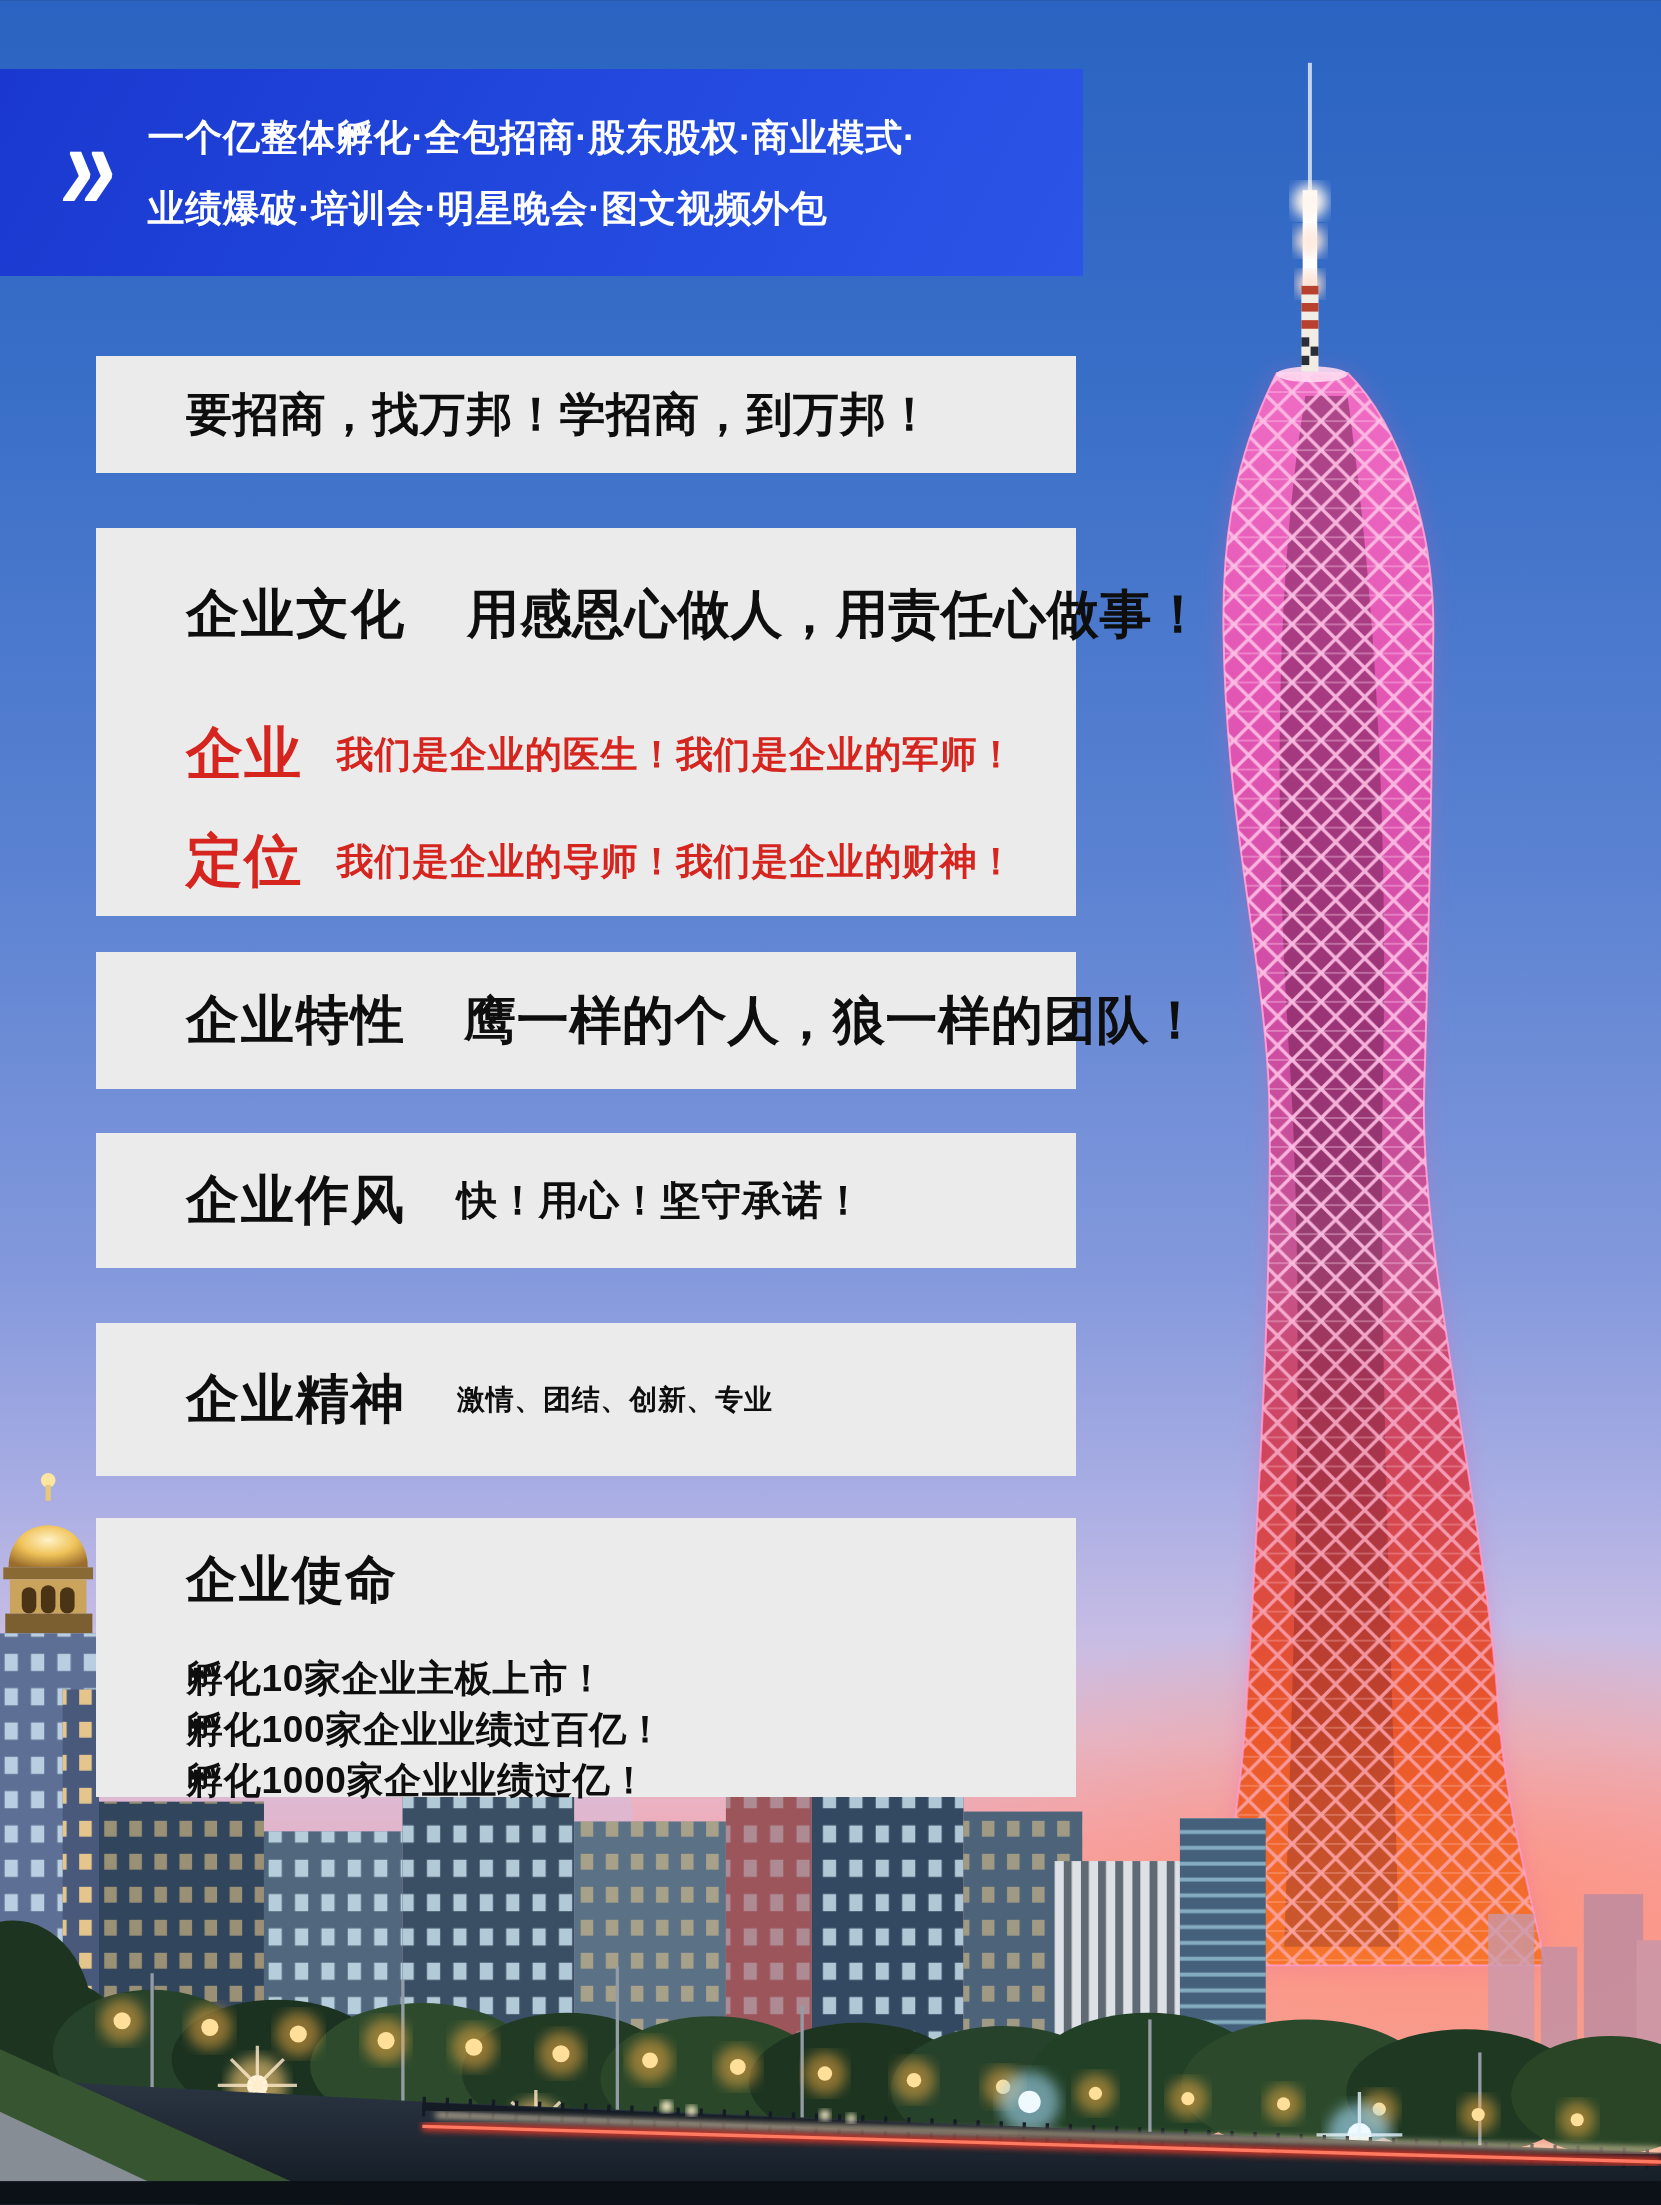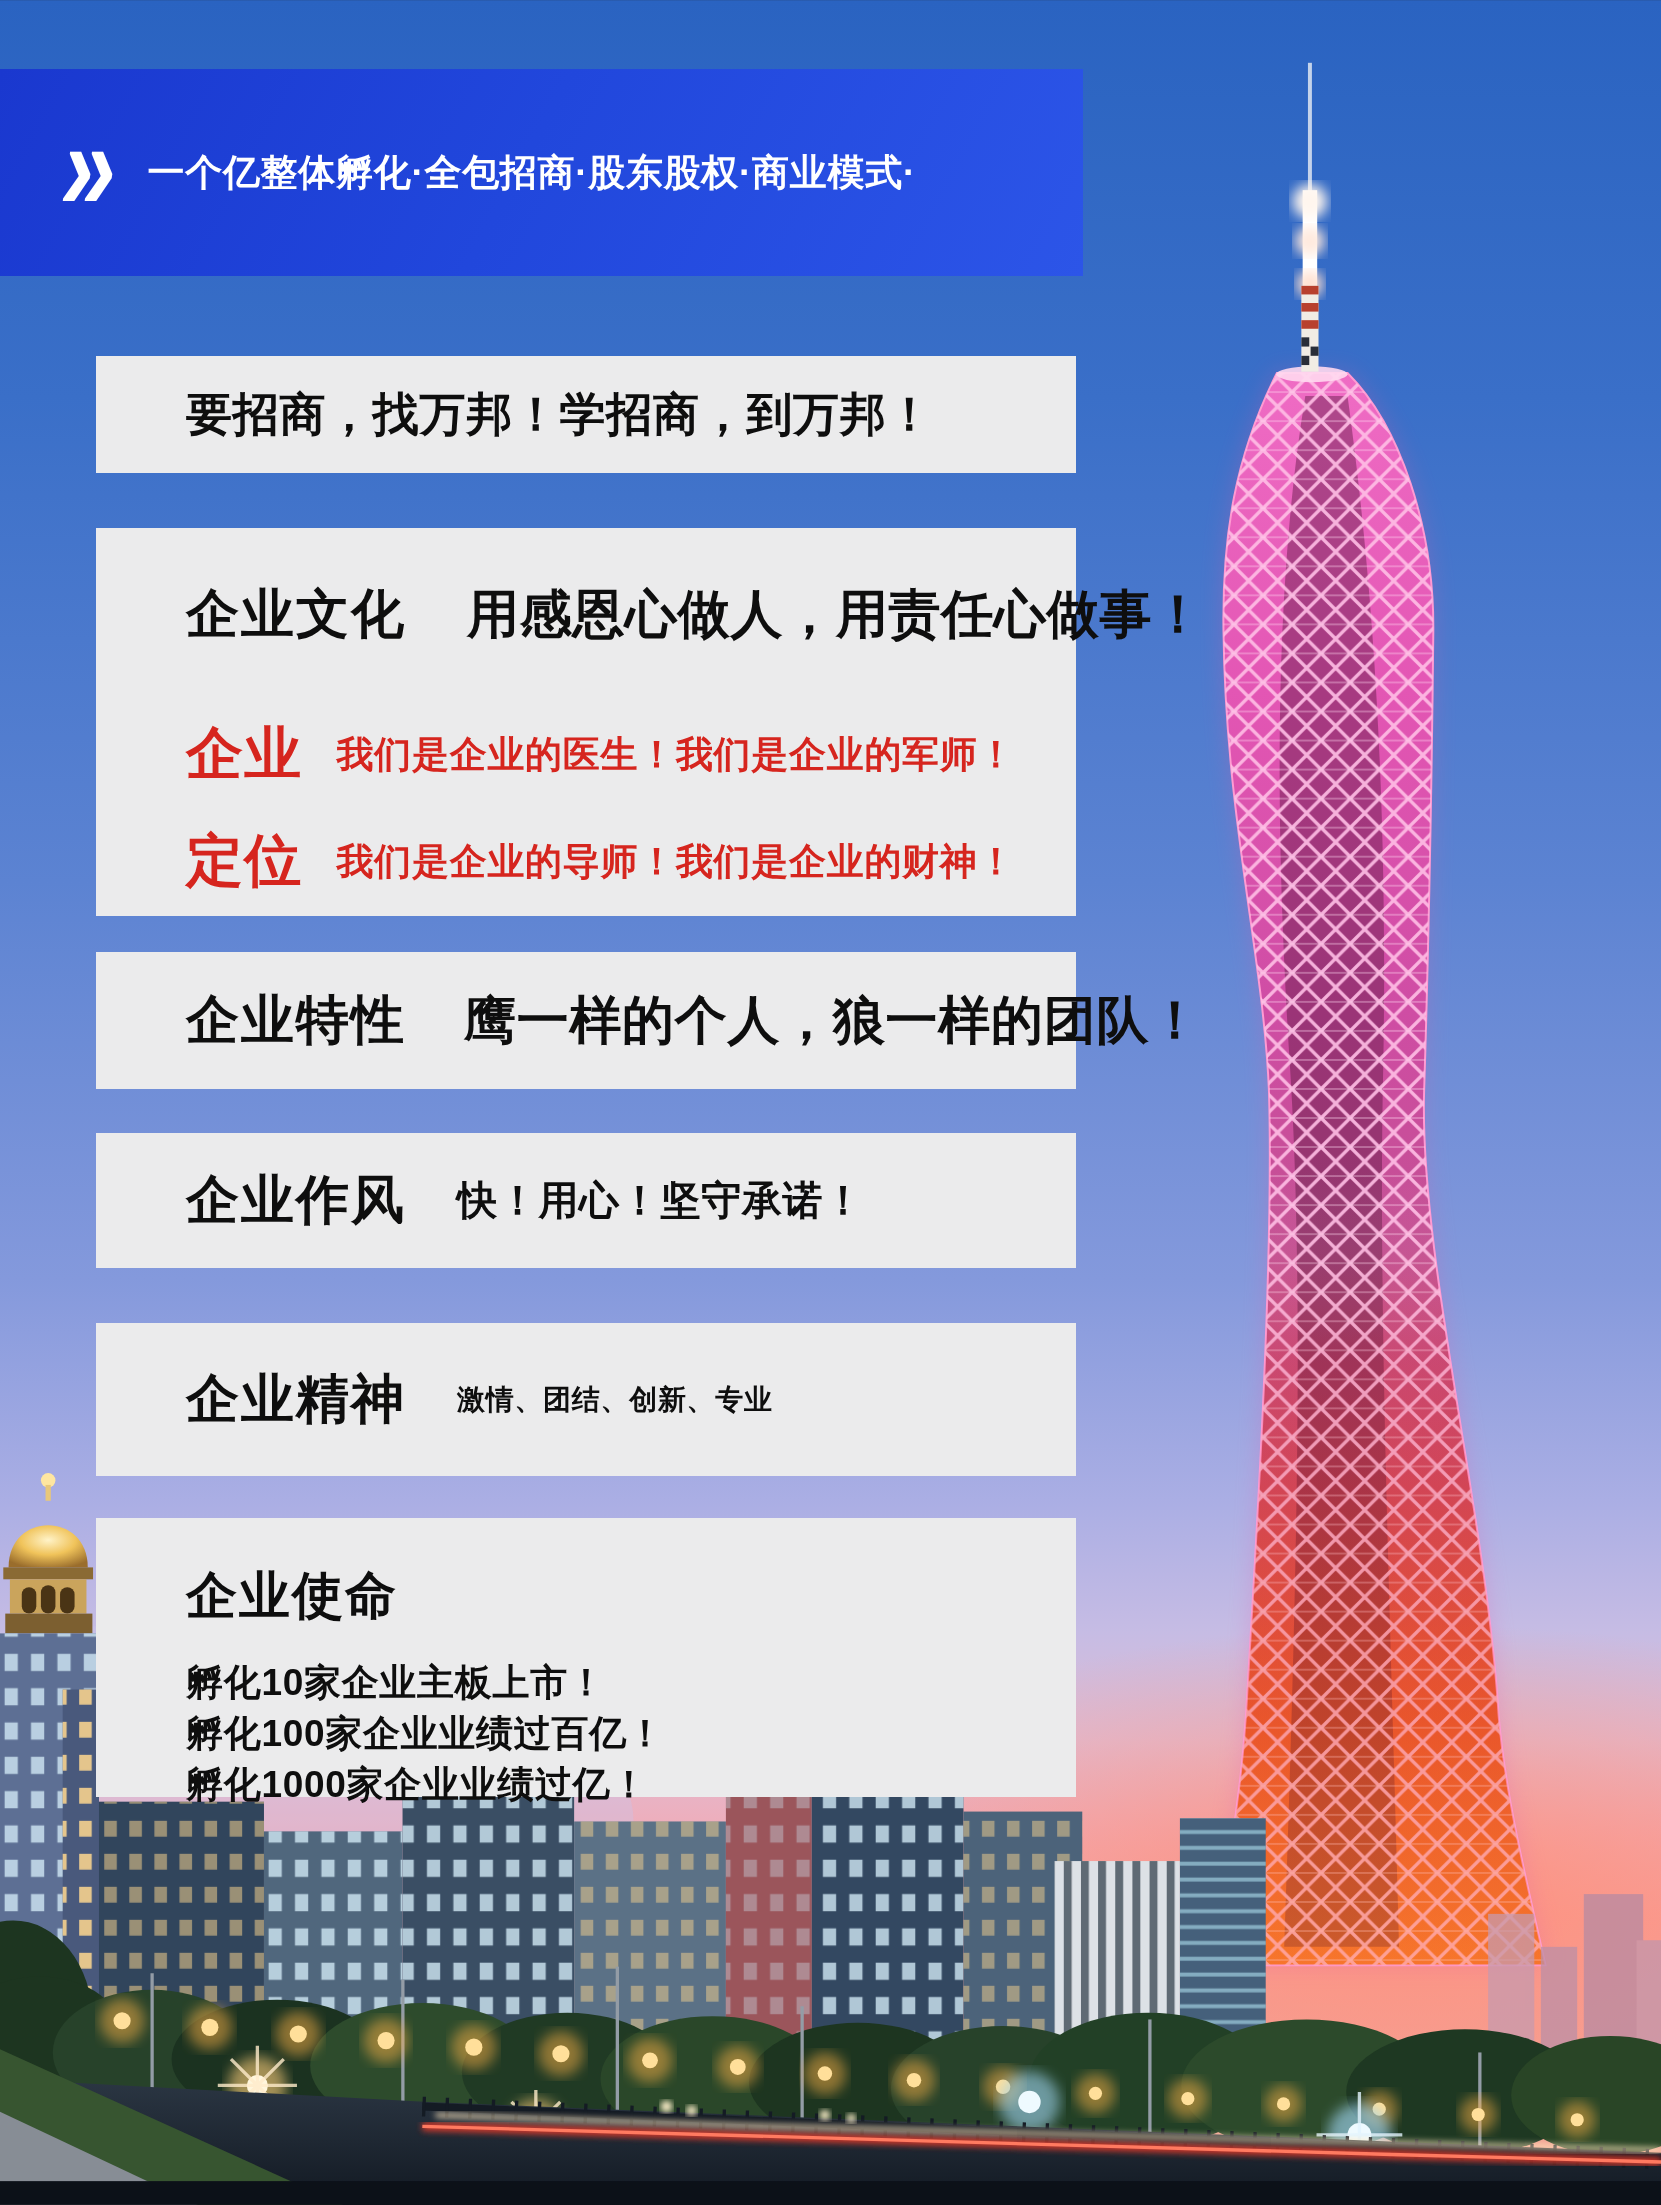--- a/index.html
+++ b/index.html
@@ -38,21 +38,21 @@
   .box4{top:952px;height:137px;}
   .box4 .sub{margin-left:58px;}
 
   .box5{top:1133px;height:135px;}
   .box5 .sub{margin-left:51px;font-size:40px;}
 
   .box6{top:1323px;height:153px;}
   .box6 .sub{margin-left:51px;font-size:28px;}
 
   .box7{top:1518px;height:279px;flex-direction:column;align-items:flex-start;
-        justify-content:flex-start;padding-top:44px;}
+        justify-content:flex-start;padding-top:28px;gap:12px;}
   .m-title{font-size:51px;letter-spacing:2px;}
   .m-line{font-size:37px;line-height:51px;letter-spacing:0.7px;white-space:nowrap;}
   .m-lines{margin-top:26.4px;}
 </style>
 </head>
 <body>
 
 <div class="canvas">
 
   <svg class="bg" width="1661" height="2205" viewBox="0 0 2517 3341">
@@ -290,20 +290,21 @@
       <circle cx="1250" cy="3205" r="8" fill="#fff1cc" filter="url(#b5)"></circle>
       <circle cx="1290" cy="3210" r="7" fill="#fff1cc" filter="url(#b5)"></circle>
       <rect x="0" y="3305" width="2517" height="36" fill="#0c1118"></rect>
     </g>
   </svg>
 
   <header class="banner">
     <span class="chev">»</span>
     <div class="banner-lines">
       <div>一个亿整体孵化·全包招商·股东股权·商业模式·</div>
+      <div>业绩爆破·培训会·明星晚会·图文视频外包</div>
     </div>
   </header>
 
   <section class="box box1">
     <p class="slogan">要招商，找万邦！学招商，到万邦！</p>
   </section>
 
   <section class="box box2">
     <h2 class="title">企业文化</h2>
     <p class="sub">用感恩心做人，用责任心做事！</p>

